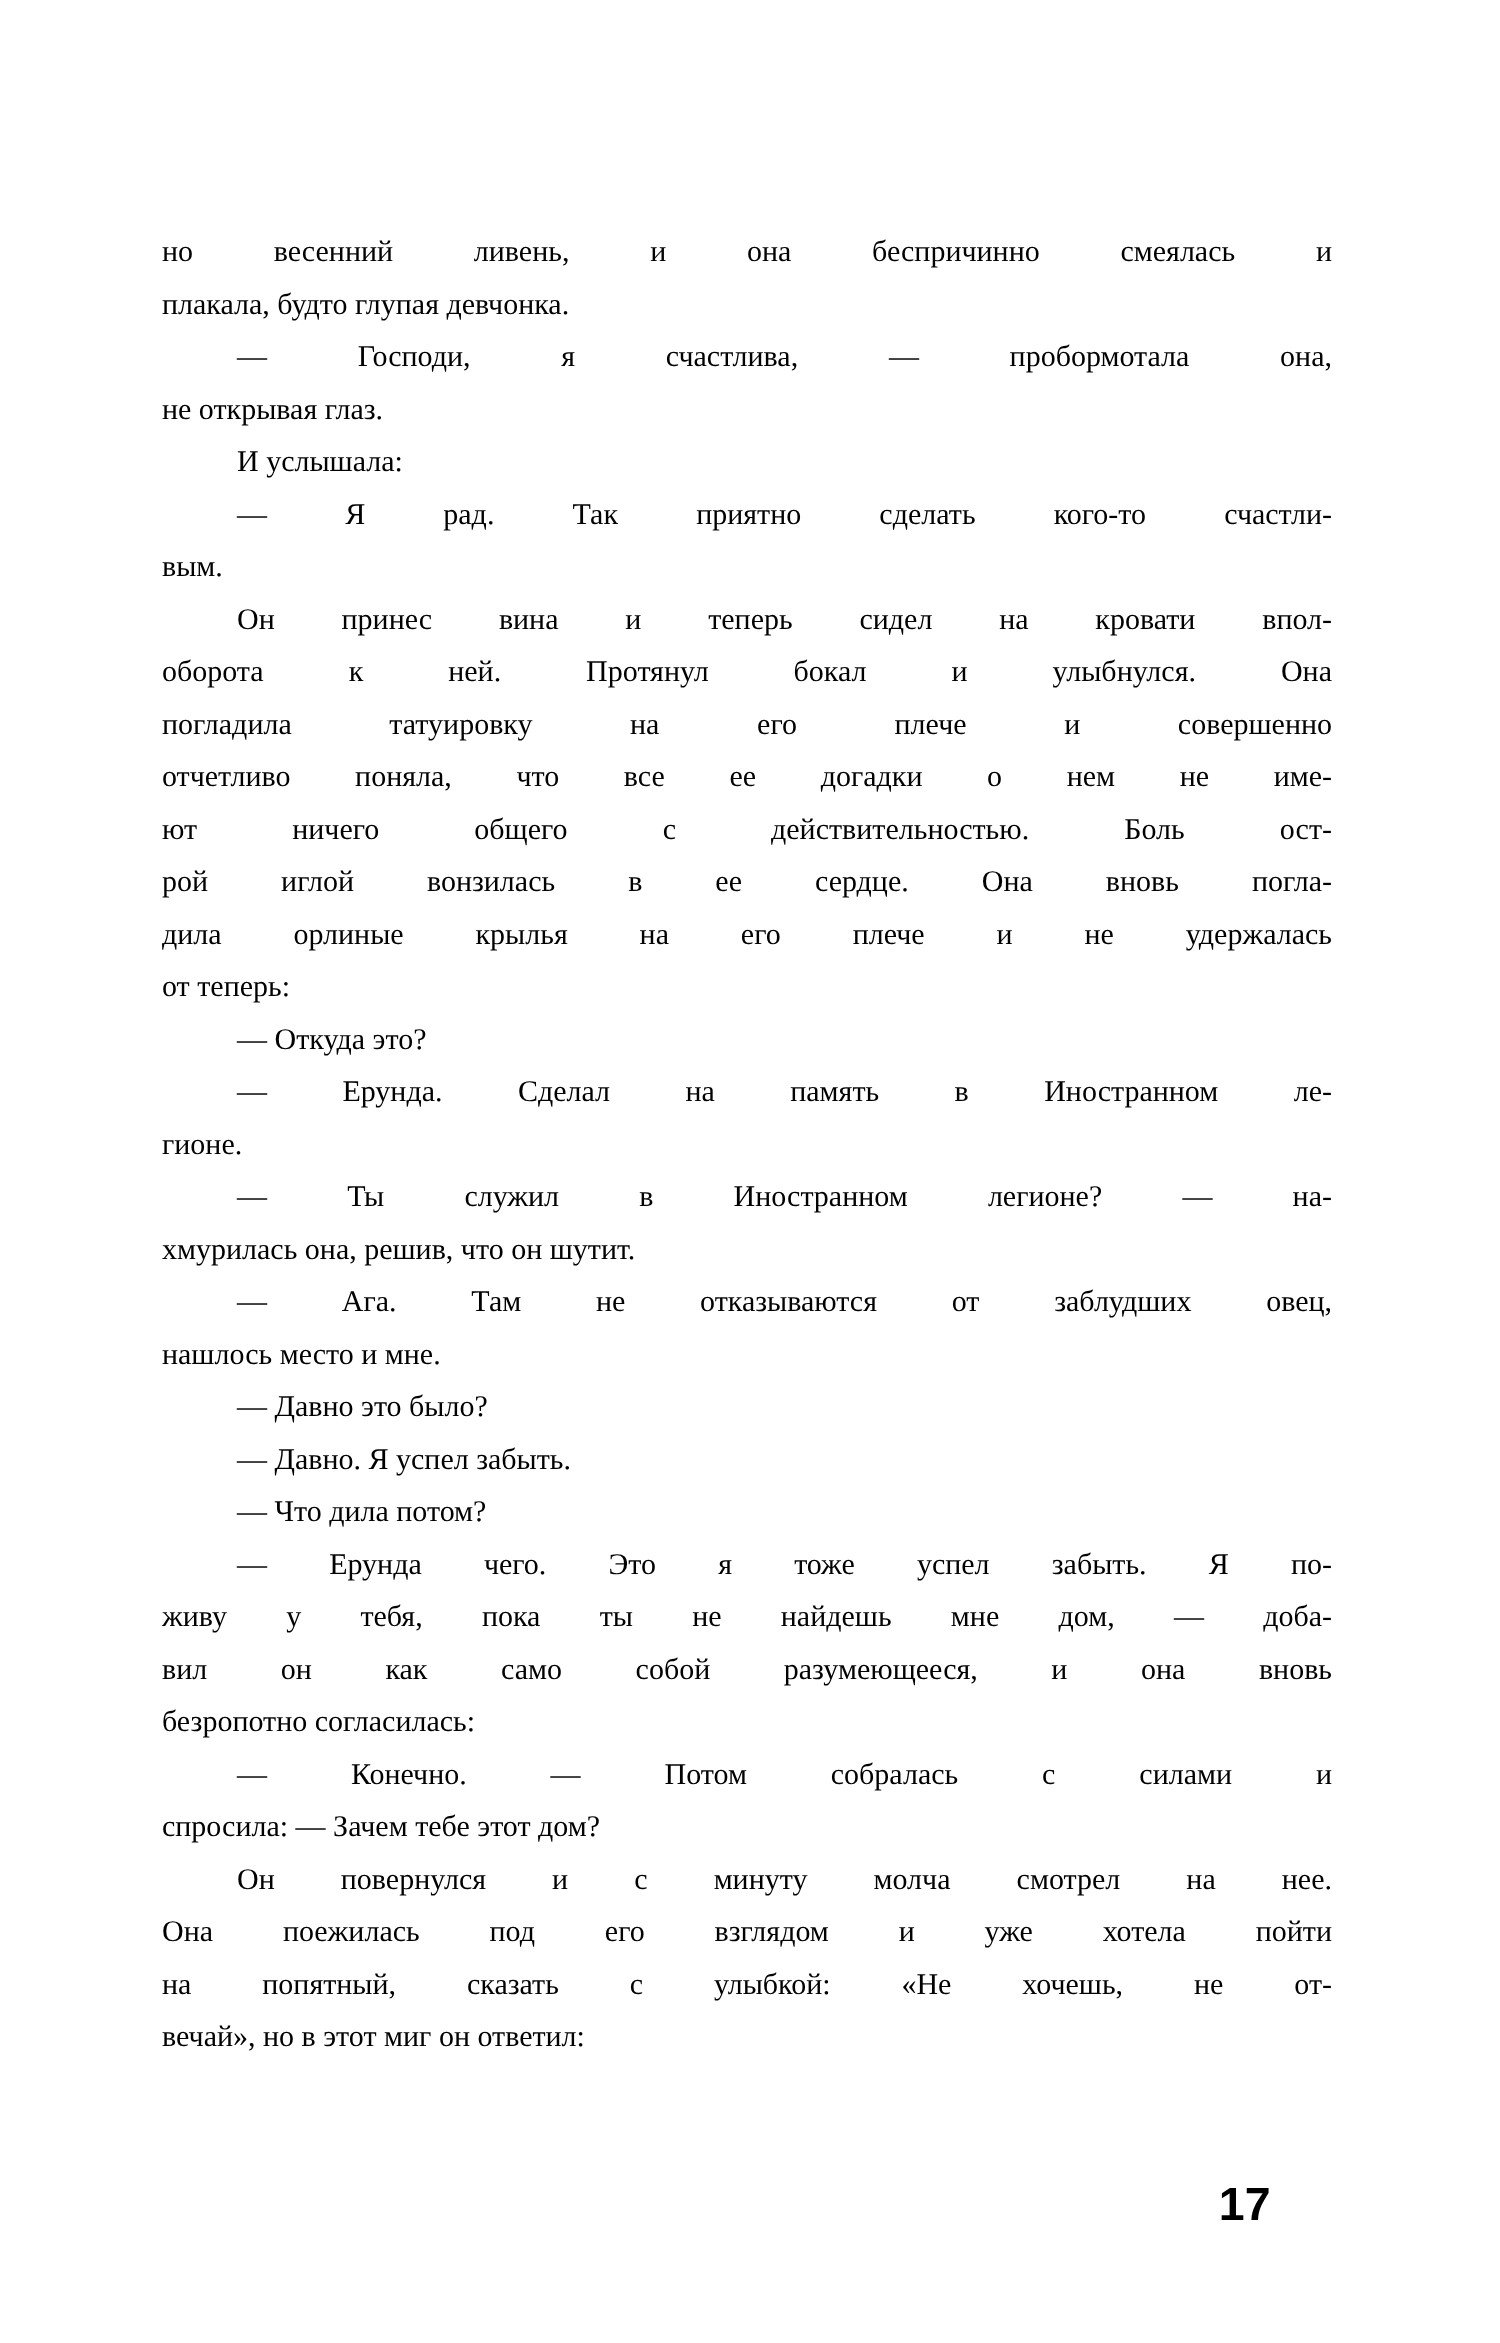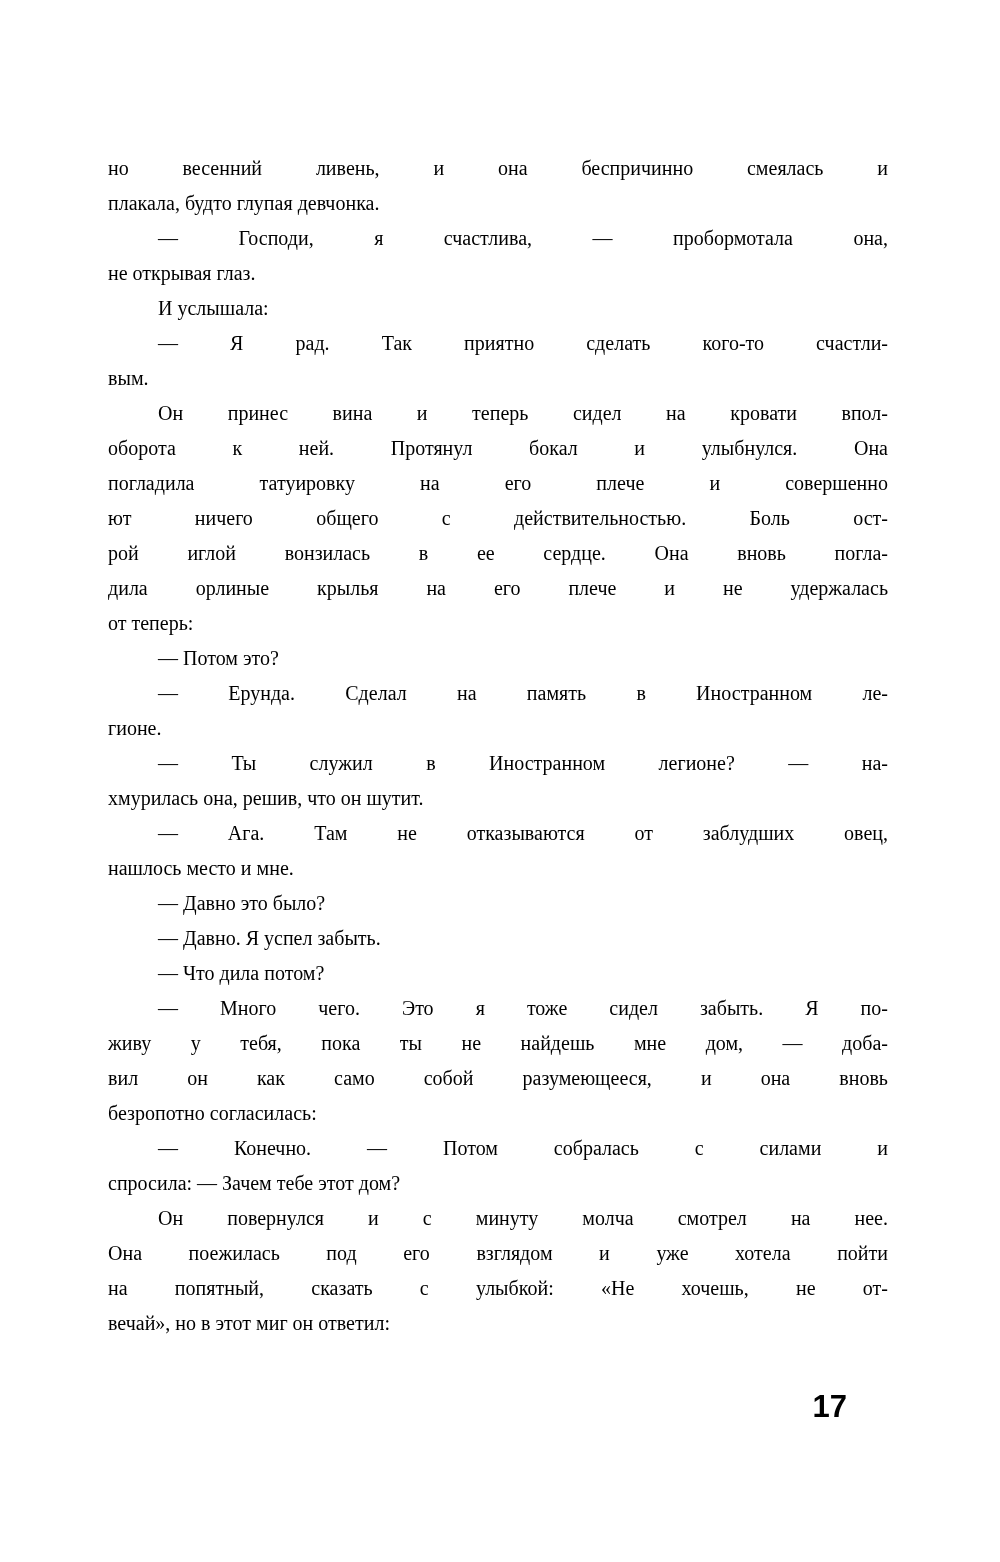--- a/index.html
+++ b/index.html
@@ -31,21 +31,21 @@
   }
   .line.last {
     text-align: right;
     text-align-last: left;
   }
   .line.indent {
     padding-left: 50px;
   }
   .page-number {
     position: absolute;
-    top: 1391px;
+    top: 1454px;
     right: 153px;
     font-family: "Liberation Sans", sans-serif;
     font-weight: bold;
     font-size: 31px;
     line-height: 1;
     color: #000000;
   }
 </style>
 </head>
 <body>
@@ -55,35 +55,36 @@
     <div class="line">но весенний ливень, и она беспричинно смеялась и</div>
     <div class="line last">плакала, будто глупая девчонка.</div>
     <div class="line indent">— Господи, я счастлива, — пробормотала она,</div>
     <div class="line last">не открывая глаз.</div>
     <div class="line indent last">И услышала:</div>
     <div class="line indent">— Я рад. Так приятно сделать кого-то счастли-</div>
     <div class="line last">вым.</div>
     <div class="line indent">Он принес вина и теперь сидел на кровати впол-</div>
     <div class="line">оборота к ней. Протянул бокал и улыбнулся. Она</div>
     <div class="line">погладила татуировку на его плече и совершенно</div>
+    <div class="line">отчетливо поняла, что все ее догадки о нем не име-</div>
     <div class="line">ют ничего общего с действительностью. Боль ост-</div>
     <div class="line">рой иглой вонзилась в ее сердце. Она вновь погла-</div>
     <div class="line">дила орлиные крылья на его плече и не удержалась</div>
     <div class="line last">от теперь:</div>
-    <div class="line indent last">— Потом это?</div>
+    <div class="line indent last">— Откуда это?</div>
     <div class="line indent">— Ерунда. Сделал на память в Иностранном ле-</div>
     <div class="line last">гионе.</div>
     <div class="line indent">— Ты служил в Иностранном легионе? — на-</div>
     <div class="line last">хмурилась она, решив, что он шутит.</div>
     <div class="line indent">— Ага. Там не отказываются от заблудших овец,</div>
     <div class="line last">нашлось место и мне.</div>
     <div class="line indent last">— Давно это было?</div>
     <div class="line indent last">— Давно. Я успел забыть.</div>
     <div class="line indent last">— Что дила потом?</div>
-    <div class="line indent">— Много чего. Это я тоже сидел забыть. Я по-</div>
+    <div class="line indent">— Ерунда чего. Это я тоже успел забыть. Я по-</div>
     <div class="line">живу у тебя, пока ты не найдешь мне дом, — доба-</div>
     <div class="line">вил он как само собой разумеющееся, и она вновь</div>
     <div class="line last">безропотно согласилась:</div>
     <div class="line indent">— Конечно. — Потом собралась с силами и</div>
     <div class="line last">спросила: — Зачем тебе этот дом?</div>
     <div class="line indent">Он повернулся и с минуту молча смотрел на нее.</div>
     <div class="line">Она поежилась под его взглядом и уже хотела пойти</div>
     <div class="line">на попятный, сказать с улыбкой: «Не хочешь, не от-</div>
     <div class="line last">вечай», но в этот миг он ответил:</div>
   </div>

